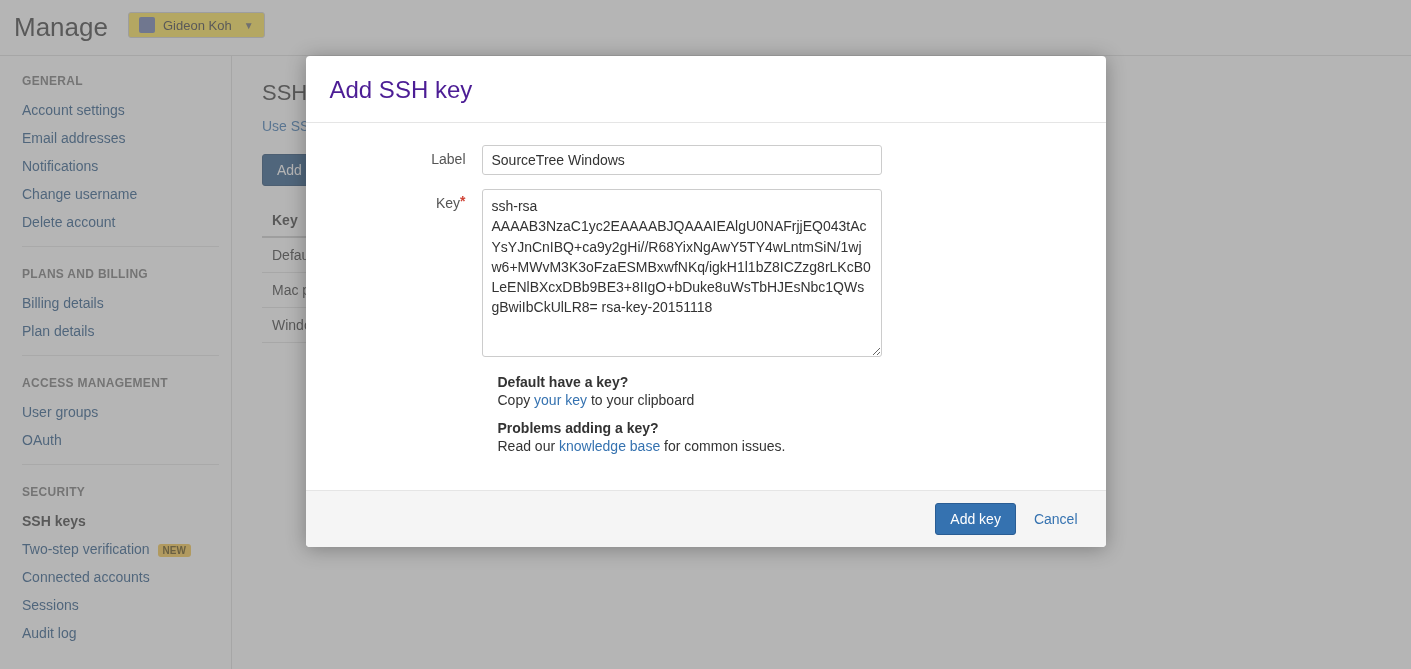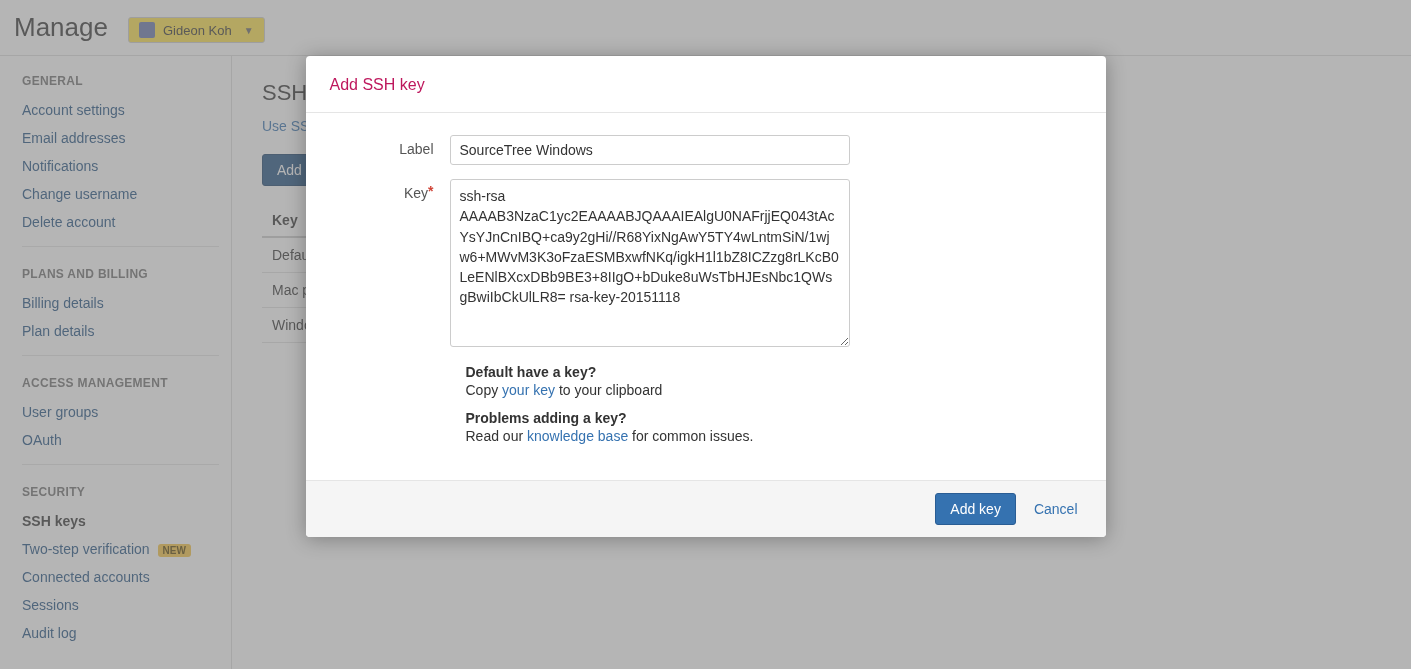--- a/index.html
+++ b/index.html
@@ -11,21 +11,21 @@
     background: #fff;
     position: relative;
     width: 1411px;
     height: 669px;
     overflow: hidden;
   }
 
   
   .header {
     display: flex;
-    align-items: flex-end;
+    align-items: flex-start;
     padding: 12px 14px;
     border-bottom: 1px solid #ddd;
   }
   .header-title {
     font-size: 26px;
     font-weight: 400;
     color: #333;
     margin-right: 20px;
   }
   .user-switch {
@@ -164,26 +164,27 @@
     background: #fff;
     border-radius: 4px;
     box-shadow: 0 2px 20px rgba(0,0,0,0.3);
     overflow: hidden;
   }
   .modal-header {
     padding: 20px 24px 18px;
     border-bottom: 1px solid #e5e5e5;
   }
   .modal-header h3 {
-    font-size: 16px;
+    font-size: 24px;
     font-weight: 400;
-    color: #be185d;
+    color: #4c1d95;
   }
   .modal-body {
     padding: 22px 24px 24px;
+    margin-left: 32px;
   }
   .form-row {
     display: flex;
     align-items: flex-start;
     margin-bottom: 14px;
   }
   .form-row label {
     width: 120px;
     text-align: right;
     padding-right: 16px;

